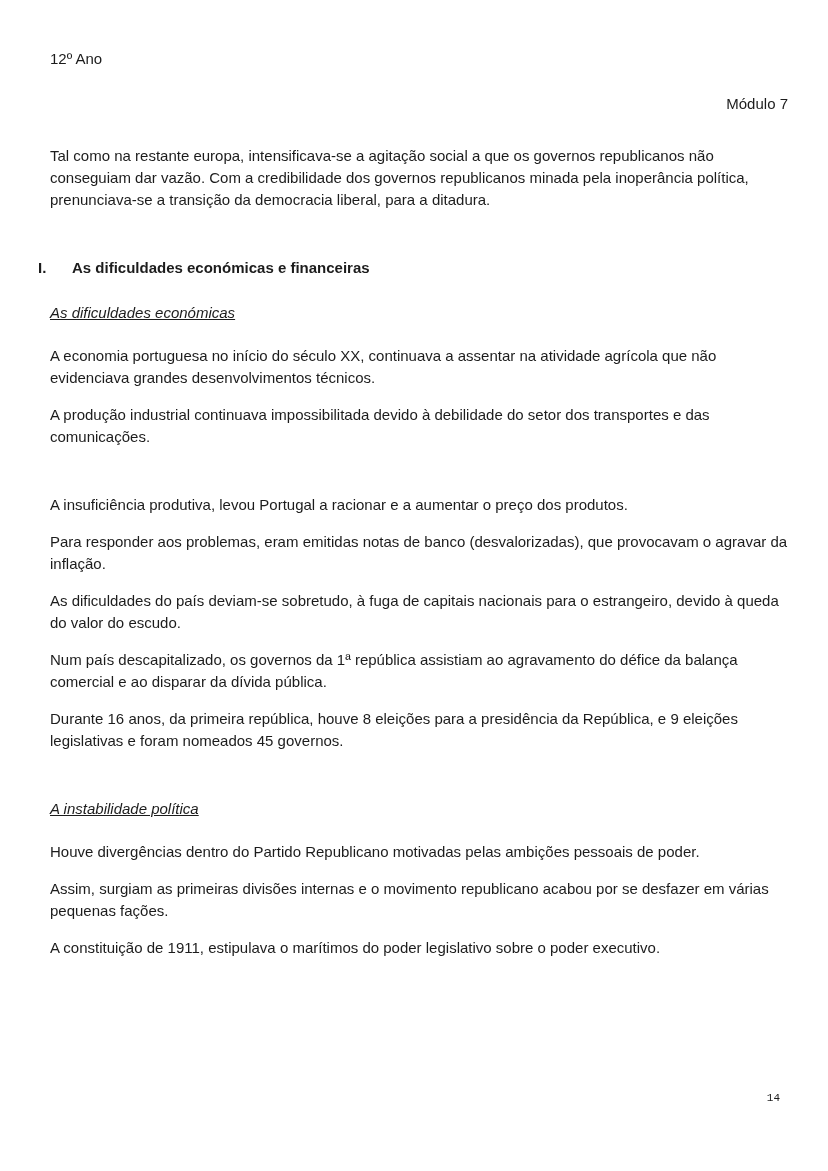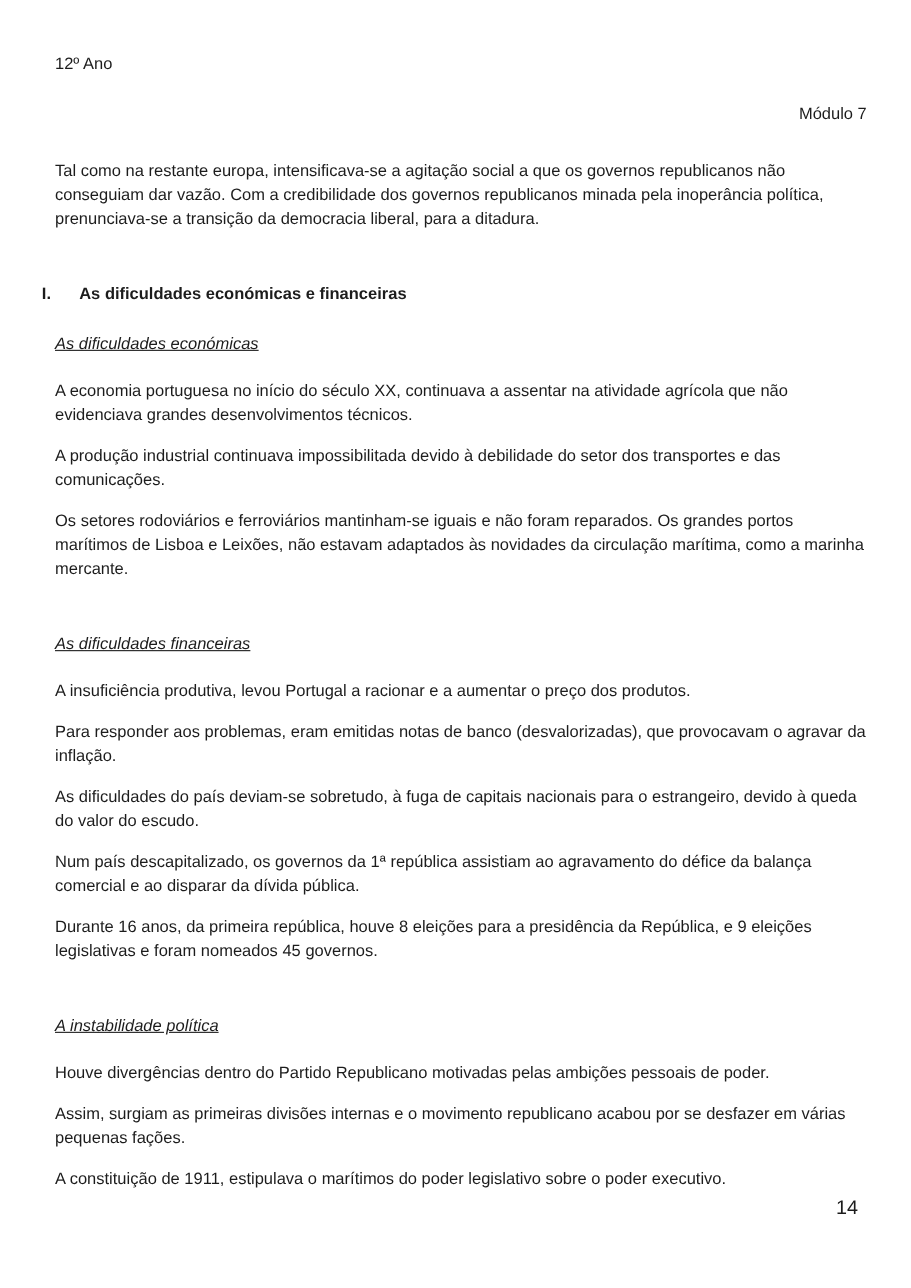--- a/index.html
+++ b/index.html
@@ -48,21 +48,22 @@
     margin: 0 0 21px 0;
     font-style: italic;
   }
   .subsection-gap {
     margin-top: 46px;
   }
   .page-number {
     position: absolute;
     right: 48px;
     bottom: 62px;
-    font-size: 18px;
+    font-size: 11px;
+    font-family: Liberation Mono, monospace;
   }
 </style>
 </head>
 <body>
 
 <div class="page">
 
   <div class="doc-title">12º Ano</div>
   <div class="doc-subtitle">Módulo 7</div>
 
@@ -71,25 +72,23 @@
   <div class="section">
     <div class="section-heading">
       <span class="sec-num">I.</span>
       <span class="sec-title">As dificuldades económicas e financeiras</span>
     </div>
 
     <div class="subsection">
       <div class="subheading">As dificuldades económicas</div>
       <p class="body-par">A economia portuguesa no início do século XX, continuava a assentar na atividade agrícola que não evidenciava grandes desenvolvimentos técnicos.</p>
       <p class="body-par">A produção industrial continuava impossibilitada devido à debilidade do setor dos transportes e das comunicações.</p>
-      <p class="body-par">Os setores rodoviários e ferroviários mantinham-se iguais e não foram reparados. Os grandes portos marítimos de Lisboa e Leixões, não estavam adaptados às novidades da circulação marítima, como a marinha mercante.</p>
     </div>
 
     <div class="subsection subsection-gap">
-      <div class="subheading">As dificuldades financeiras</div>
       <p class="body-par">A insuficiência produtiva, levou Portugal a racionar e a aumentar o preço dos produtos.</p>
       <p class="body-par">Para responder aos problemas, eram emitidas notas de banco (desvalorizadas), que provocavam o agravar da inflação.</p>
       <p class="body-par">As dificuldades do país deviam-se sobretudo, à fuga de capitais nacionais para o estrangeiro, devido à queda do valor do escudo.</p>
       <p class="body-par">Num país descapitalizado, os governos da 1ª república assistiam ao agravamento do défice da balança comercial e ao disparar da dívida pública.</p>
     </div>
   </div>
 
   <div class="section">
 
     <p class="body-par">Durante 16 anos, da primeira república, houve 8 eleições para a presidência da República, e 9 eleições legislativas e foram nomeados 45 governos.</p>

